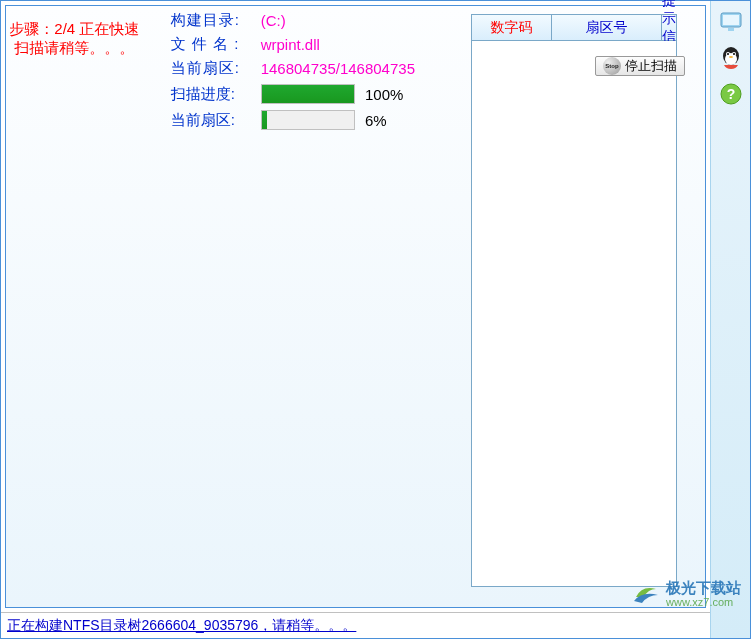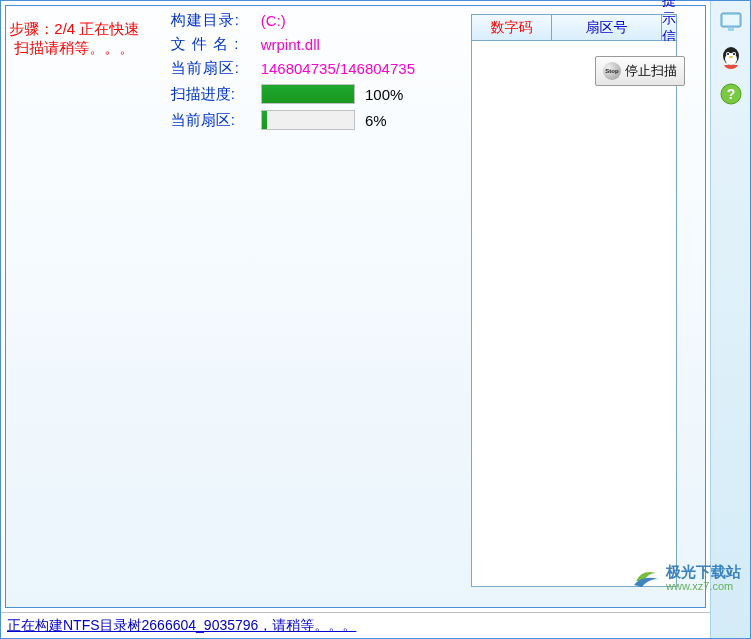--- a/index.html
+++ b/index.html
@@ -100,21 +100,21 @@
   color: #0033cc;
   width: 90px;
   letter-spacing: 1px;
 }
 .info-value { color: #ff00cc; }
 .sector-value { color: #ff00cc; }
 
 .stop-btn {
   position: absolute;
   top: 50px; right: 20px;
-  width: 90px; height: 30px;
+  width: 90px; height: 20px;
   background: linear-gradient(to bottom, #fdfdfd, #e6e6e6);
   border: 1px solid #999;
   border-radius: 2px;
   display: flex; align-items: center; justify-content: center;
   gap: 4px;
   font-size: 13px;
   cursor: pointer;
 }
 .stop-icon {
   width: 18px; height: 18px;
@@ -189,21 +189,21 @@
   align-items: center;
   padding: 0 6px;
   font-size: 14px;
   color: #0000cc;
   text-decoration: underline;
 }
 
 .watermark {
   position: absolute;
   right: 10px;
-  bottom: 46px;
+  bottom: 30px;
   display: flex;
   align-items: center;
   gap: 6px;
   opacity: 0.9;
   pointer-events: none;
 }
 .wm-logo {
   width: 30px; height: 30px;
 }
 .wm-text { display: flex; flex-direction: column; line-height: 1.1; }

